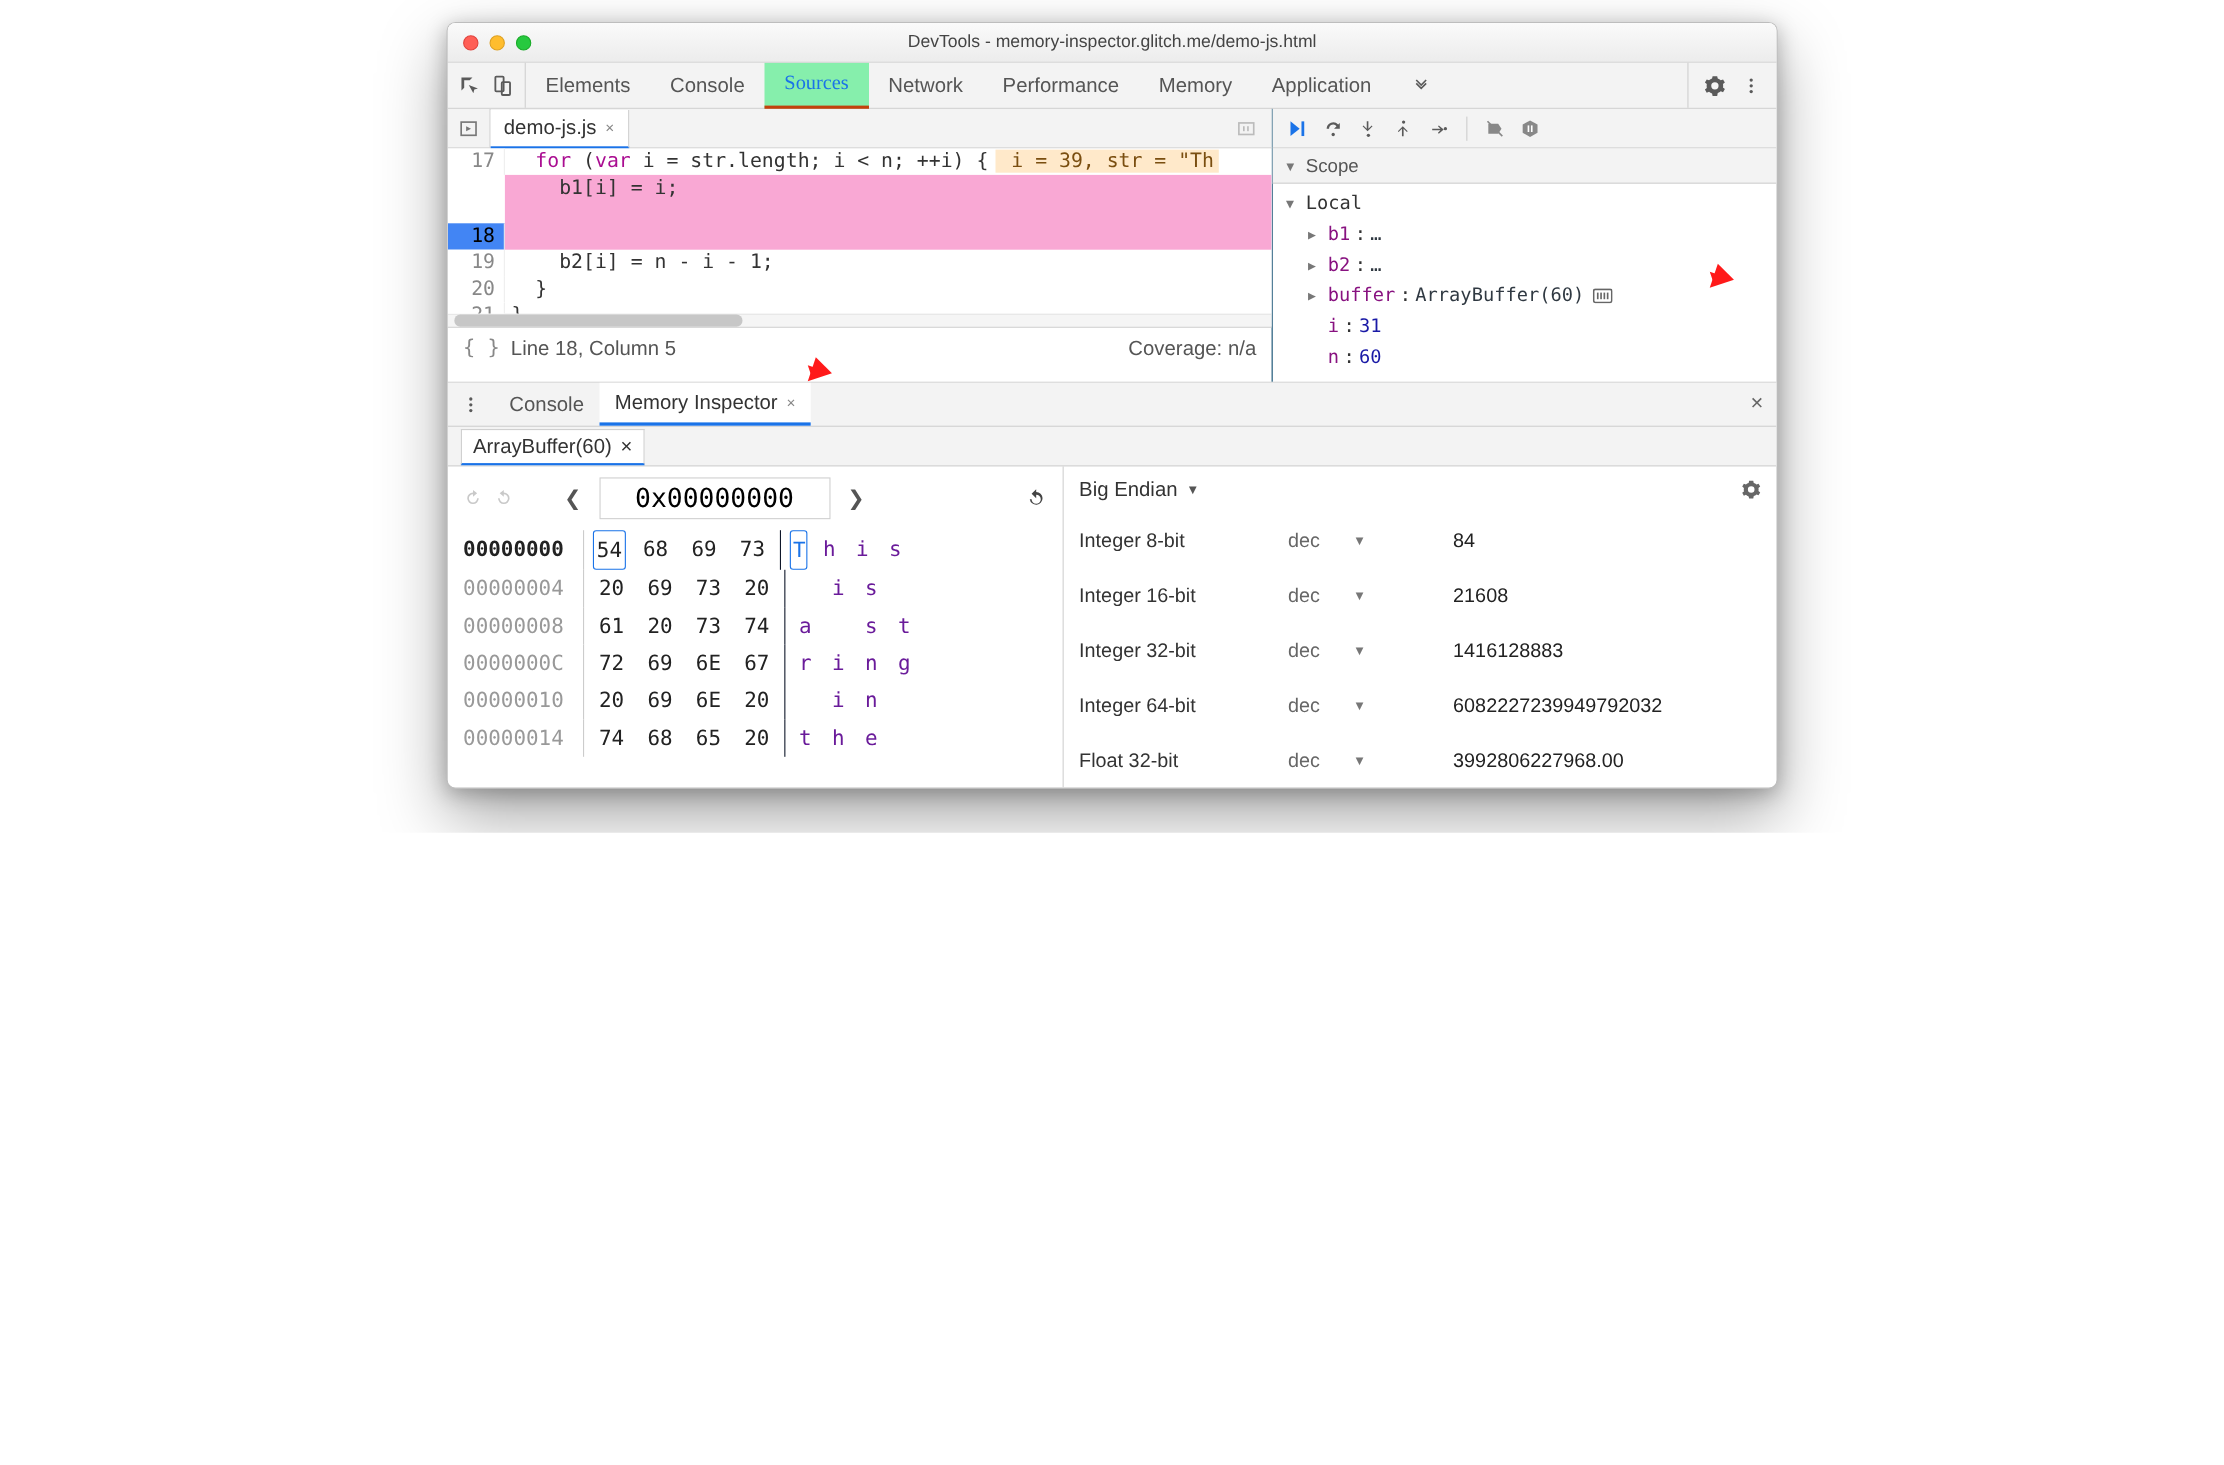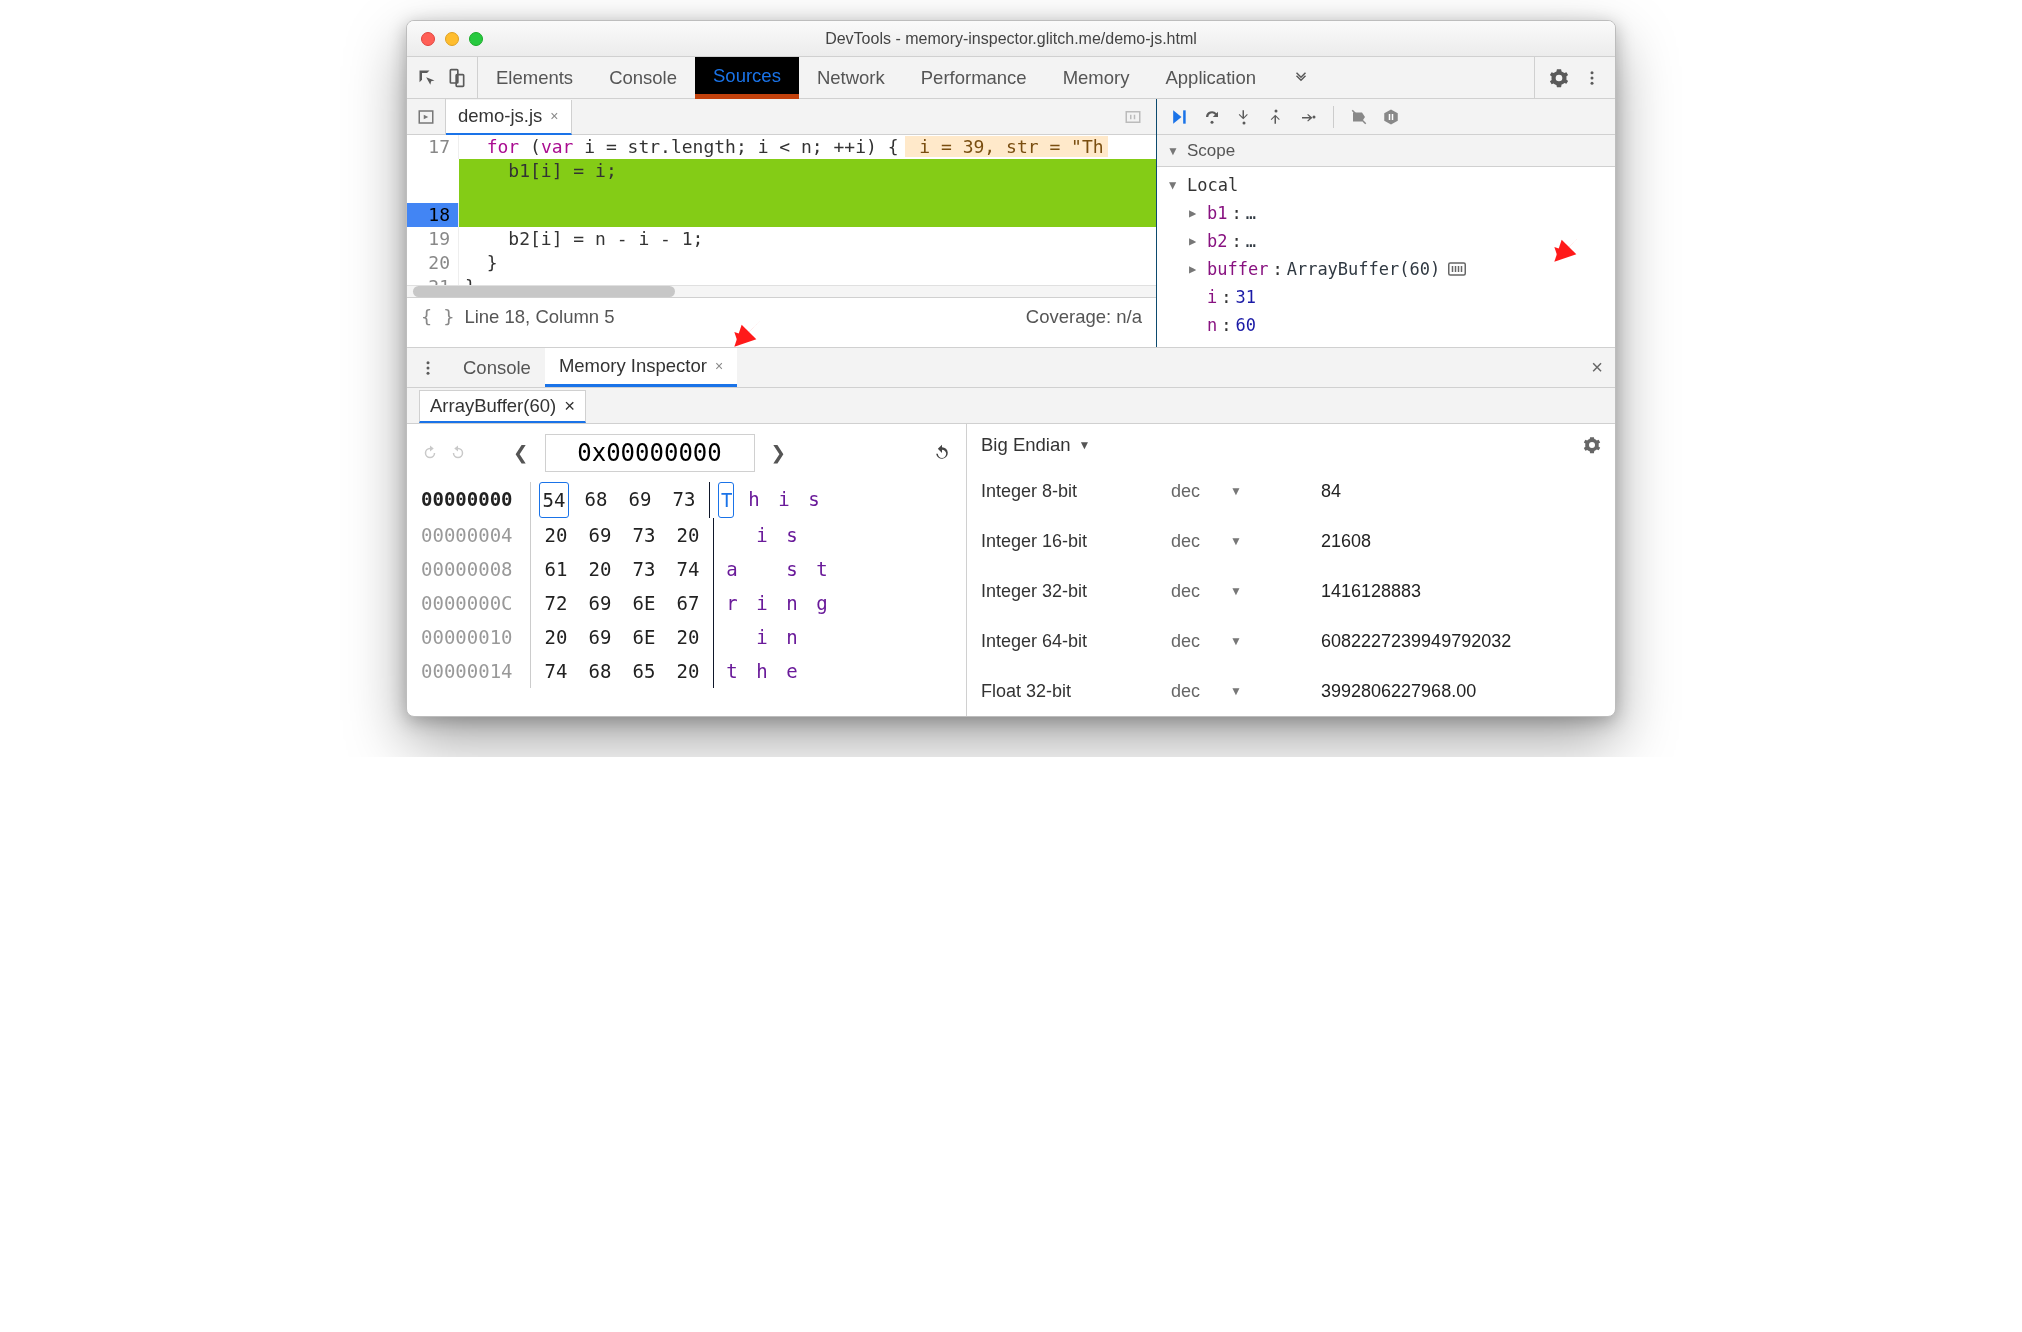--- a/index.html
+++ b/index.html
@@ -34,21 +34,21 @@
   .tl.g { background: #27c93f; border: 1px solid #1aab29; }
   .title { position: absolute; left:0; right:0; text-align:center; color:#444; font-size:16px; }
   
   .tabbar {
     height: 42px; border-bottom: 1px solid #d0d0d0;
     display:flex; align-items:stretch;
     background:#f3f3f3;
   }
   .tabbar .iconbox { display:flex; align-items:center; padding:0 10px; border-right:1px solid #d0d0d0; gap:10px; }
   .tabbar .tab { padding:0 18px; display:flex; align-items:center; color:#555; cursor:default; }
-  .tabbar .tab.active { color:#1a73e8; border-bottom:5px solid #c2410c; background:#000000; margin-bottom:-1px; }
+  .tabbar .tab.active { color:#1a73e8; border-bottom:3px solid #c2410c; background:#86efac; margin-bottom:-1px;font-family:Liberation Serif, serif; }
   .tabbar .spacer { flex:1; }
   .tabbar .right { display:flex; align-items:center; gap:14px; padding:0 14px; border-left:1px solid #d0d0d0; color:#5a5a5a; }
   svg { display:block; }
   .ico { width:18px; height:18px; fill:#5a5a5a; }
   .ico.lg { width:20px; height:20px; }
   
   .srcrow { display:flex; border-bottom:1px solid #d0d0d0; }
   .srcleft { flex: 0 0 750px; border-right:1px solid #0c4a6e; display:flex; flex-direction:column; }
   .srcright { flex:1; display:flex; flex-direction:column; position:relative; }
   .filetab {
@@ -61,21 +61,21 @@
   .filetab .tail { flex:1; }
   .filetab .coverage-run { padding:0 14px; color:#999; }
   .code {
     font-family: Menlo, Consolas, monospace; font-size:18px; line-height:24px;
     height: 150px; overflow:hidden; position:relative; background:#fff;
   }
   .codeinner { position:relative; }
   .line { display:flex; white-space:pre; }
   .gut { width:52px; text-align:right; padding-right:8px; color:#888; background:#fff; border-right:1px solid #eee; }
   .line.cur .gut { background:#4285f4; color:#000000;margin-top:44px; }
-  .line.cur .codecell { background:#84cc16; }
+  .line.cur .codecell { background:#f9a8d4; }
   .codecell { flex:1; padding-left:6px; position:relative; }
   .kw { color:#aa0d91; }
   .inlay { background:#ffe9ca; color:#7a4e10; padding:0 4px; margin-left:6px; }
   .hscroll { height:12px; background:#f5f5f5; border-top:1px solid #e0e0e0; }
   .hscroll .thumb { height:100%; width:35%; background:#c7c7c7; border-radius:6px; margin-left:6px; }
   .statusbar { height:38px; border-top:1px solid #d0d0d0; display:flex; align-items:center; padding:0 14px; color:#555; }
   .statusbar .sp { flex:1; }
   
   .dbgtb { height:36px; background:#f3f3f3; border-bottom:1px solid #d0d0d0; display:flex; align-items:center; gap:14px; padding:0 12px; }
   .dbgtb .sep { width:1px; height:22px; background:#ccc; margin:0 2px; }

